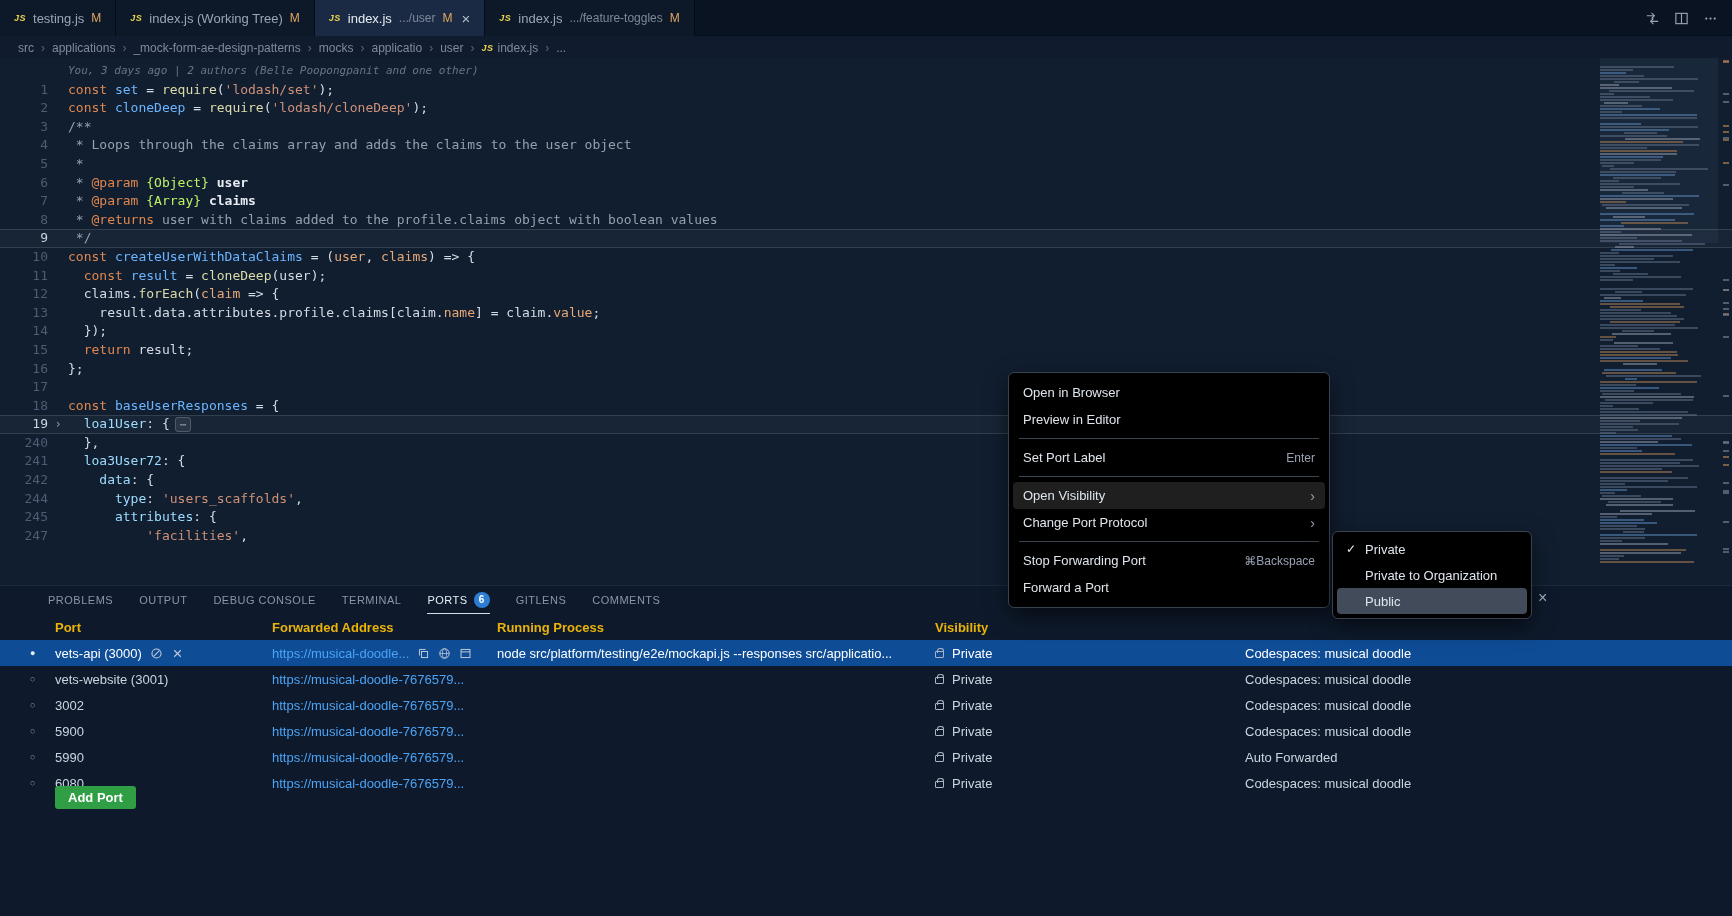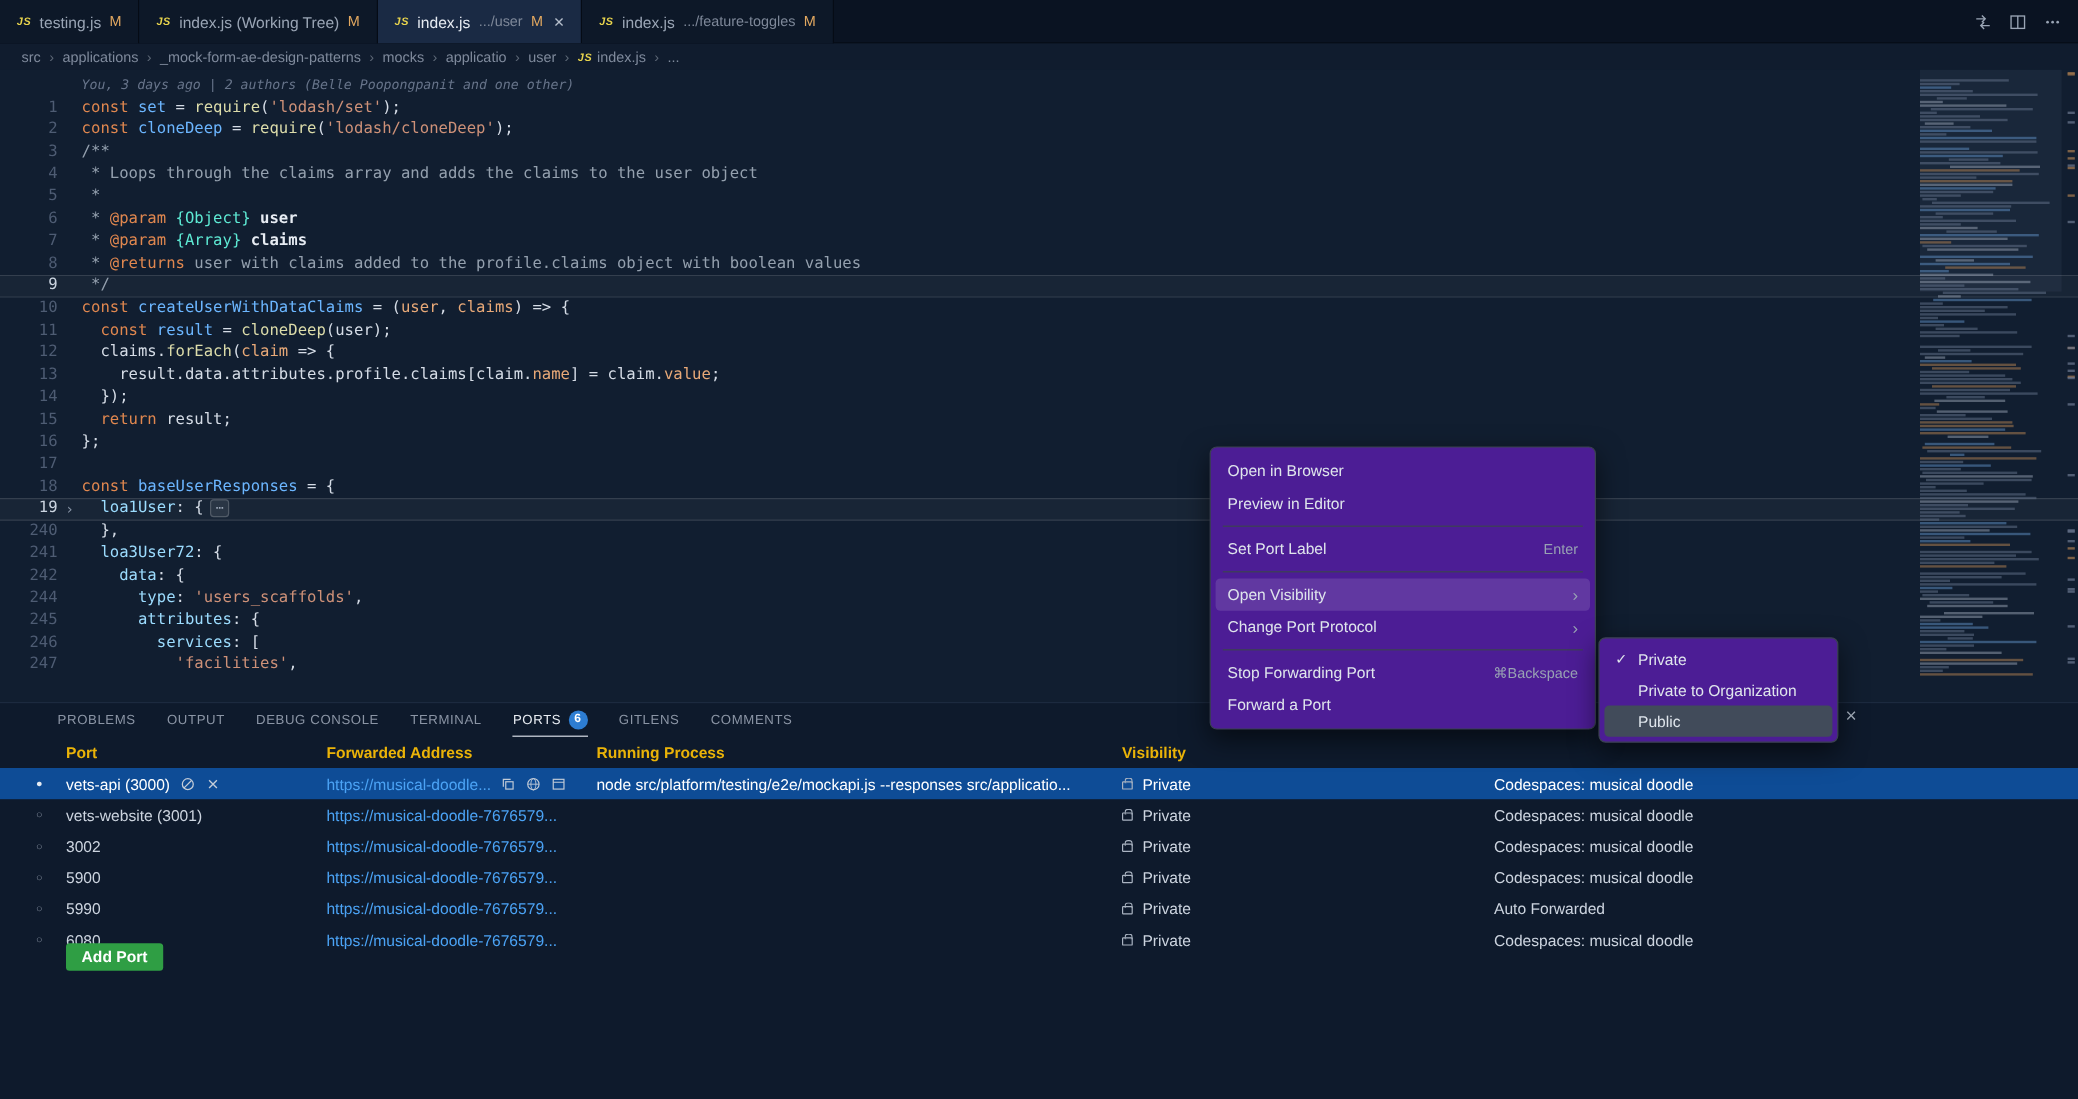--- a/index.html
+++ b/index.html
@@ -36,21 +36,21 @@
   .code-line { display:flex; height:18.6px; line-height:18.6px; white-space:pre;
                font-family:"DejaVu Sans Mono", monospace; font-size:13px; }
   .gutter { flex:0 0 48px; text-align:right; color:#4e5c73; }
   .foldcol { flex:0 0 20px; text-align:center; color:#8a96a8; font-size:12px; }
   .lc { flex:1; }
   .code-line.cur { background:rgba(255,255,255,0.03);
                    box-shadow:inset 0 1px 0 rgba(255,255,255,0.12), inset 0 -1px 0 rgba(255,255,255,0.12); }
   .code-line.cur .gutter { color:#cbd5e1; }
   .blame-line .blame-text { color:#67748a; font-style:italic; font-size:11px; font-family:"DejaVu Sans Mono", monospace; }
   .t-kw{color:#e0874f} .t-id{color:#6cb6ff} .t-prop{color:#9cdcfe} .t-fn{color:#dcdcaa}
-  .t-str{color:#ce9178} .t-cmt{color:#94a0ae} .t-doc{color:#e0874f} .t-type{color:#5eead4}
+  .t-str{color:#ce9178} .t-cmt{color:#94a0ae} .t-doc{color:#e0874f} .t-type{color:#bef264}
   .t-pv{color:#e7ecf3;font-weight:bold} .t-par{color:#e8a978} .t-pl{color:#d5dce6}
   .fold-pill { background:rgba(255,255,255,0.08); border:1px solid rgba(255,255,255,0.18);
                border-radius:3px; padding:0 4px; margin-left:5px; color:#9aa5b5; font-size:11px; }
 
   
   .minimap { position:absolute; right:14px; top:2px; width:118px; }
   .mm-line { height:2px; margin-bottom:1px; opacity:.55; }
   .mm-slider { position:absolute; right:14px; top:0; width:118px; height:185px; background:rgba(130,150,180,0.08); }
   .overview { position:absolute; right:0; top:0; width:12px; height:100%; }
   .ov-mark { position:absolute; right:3px; width:6px; height:2px; opacity:.7; }
@@ -76,21 +76,21 @@
   .addr-link { color:#4ba3f5; cursor:pointer; overflow:hidden; text-overflow:ellipsis; }
   .row-ico { display:inline-flex; color:#c3ccd8; cursor:pointer; flex:0 0 auto; }
   .lock { position:relative; width:9px; height:7px; border:1px solid #aab4c2; border-radius:1px; margin-top:3px; flex:0 0 auto; }
   .lock:before { content:''; position:absolute; top:-4px; left:1px; width:5px; height:4px;
                  border:1px solid #aab4c2; border-bottom:none; border-radius:3px 3px 0 0; }
   .add-port { position:absolute; top:200px; left:55px; background:#2f9e44; color:#fff; border:none;
               border-radius:3px; font-family:"Liberation Sans",sans-serif; font-size:13px; font-weight:700;
               padding:4px 13px; cursor:pointer; }
 
   
-  .ctx, .submenu { position:absolute; background:#4c1d95; border:1px solid #3a4250; border-radius:6px;
+  .ctx, .submenu { position:absolute; background:#000000; border:1px solid #3a4250; border-radius:6px;
                    box-shadow:0 8px 22px rgba(0,0,0,0.55); font-size:13px; color:#dfe5ec;text-align:center; }
   .ctx { left:1008px; top:372px; width:322px; padding:6px 0; z-index:10; }
   .submenu { left:1332px; top:531px; width:200px; padding:4px 0; z-index:11; }
   .ctx-item { height:27px; display:flex; align-items:center; justify-content:space-between;
               padding:0 10px; margin:0 4px; border-radius:4px; cursor:pointer; }
   .ctx-item.hl { background:rgba(255,255,255,0.12); }
   .ctx-sep { height:1px; background:#3c4452; margin:5px 10px; }
   .shortcut, .subarrow { color:#98a2b3; font-size:12px; }
   .subarrow { font-size:14px; }
   .sub-item { position:relative; height:26px; display:flex; align-items:center; padding-left:28px;
@@ -209,21 +209,20 @@
         <div class="code-line"><span class="gutter">15</span><span class="foldcol"></span><span class="lc"><span class="t-pl">  </span><span class="t-kw">return</span><span class="t-pl"> result;</span></span></div>
         <div class="code-line"><span class="gutter">16</span><span class="foldcol"></span><span class="lc"><span class="t-pl">};</span></span></div>
         <div class="code-line"><span class="gutter">17</span><span class="foldcol"></span><span class="lc"></span></div>
         <div class="code-line"><span class="gutter">18</span><span class="foldcol"></span><span class="lc"><span class="t-kw">const</span><span class="t-pl"> </span><span class="t-id">baseUserResponses</span><span class="t-pl"> = {</span></span></div>
         <div class="code-line cur"><span class="gutter">19</span><span class="foldcol">›</span><span class="lc"><span class="t-pl">  </span><span class="t-prop">loa1User</span><span class="t-pl">: {</span><span class="fold-pill">⋯</span></span></div>
         <div class="code-line"><span class="gutter">240</span><span class="foldcol"></span><span class="lc"><span class="t-pl">  },</span></span></div>
         <div class="code-line"><span class="gutter">241</span><span class="foldcol"></span><span class="lc"><span class="t-pl">  </span><span class="t-prop">loa3User72</span><span class="t-pl">: {</span></span></div>
         <div class="code-line"><span class="gutter">242</span><span class="foldcol"></span><span class="lc"><span class="t-pl">    </span><span class="t-prop">data</span><span class="t-pl">: {</span></span></div>
         <div class="code-line"><span class="gutter">244</span><span class="foldcol"></span><span class="lc"><span class="t-pl">      </span><span class="t-prop">type</span><span class="t-pl">: </span><span class="t-str">'users_scaffolds'</span><span class="t-pl">,</span></span></div>
         <div class="code-line"><span class="gutter">245</span><span class="foldcol"></span><span class="lc"><span class="t-pl">      </span><span class="t-prop">attributes</span><span class="t-pl">: {</span></span></div>
-        <div class="code-line"><span class="gutter">246</span><span class="foldcol"></span><span class="lc"><span class="t-pl">        </span><span class="t-prop">services</span><span class="t-pl">: [</span></span></div>
         <div class="code-line"><span class="gutter">247</span><span class="foldcol"></span><span class="lc"><span class="t-pl">          </span><span class="t-str">'facilities'</span><span class="t-pl">,</span></span></div>
       </div>
     <div class="minimap">
         <div class="mm-line" style="width: 0px;"></div>
         <div class="mm-line" style="width: 0px;"></div>
         <div class="mm-line" style="width: 73.5145px; background: rgb(95, 109, 133); margin-left: 0px;"></div>
         <div class="mm-line" style="width: 33.1134px; background: rgb(95, 109, 133); margin-left: 0px;"></div>
         <div class="mm-line" style="width: 25.7235px; background: rgb(90, 135, 184); margin-left: 0px;"></div>
         <div class="mm-line" style="width: 44.3804px; background: rgb(95, 109, 133); margin-left: 0px;"></div>
         <div class="mm-line" style="width: 98.0593px; background: rgb(95, 109, 133); margin-left: 0px;"></div>

